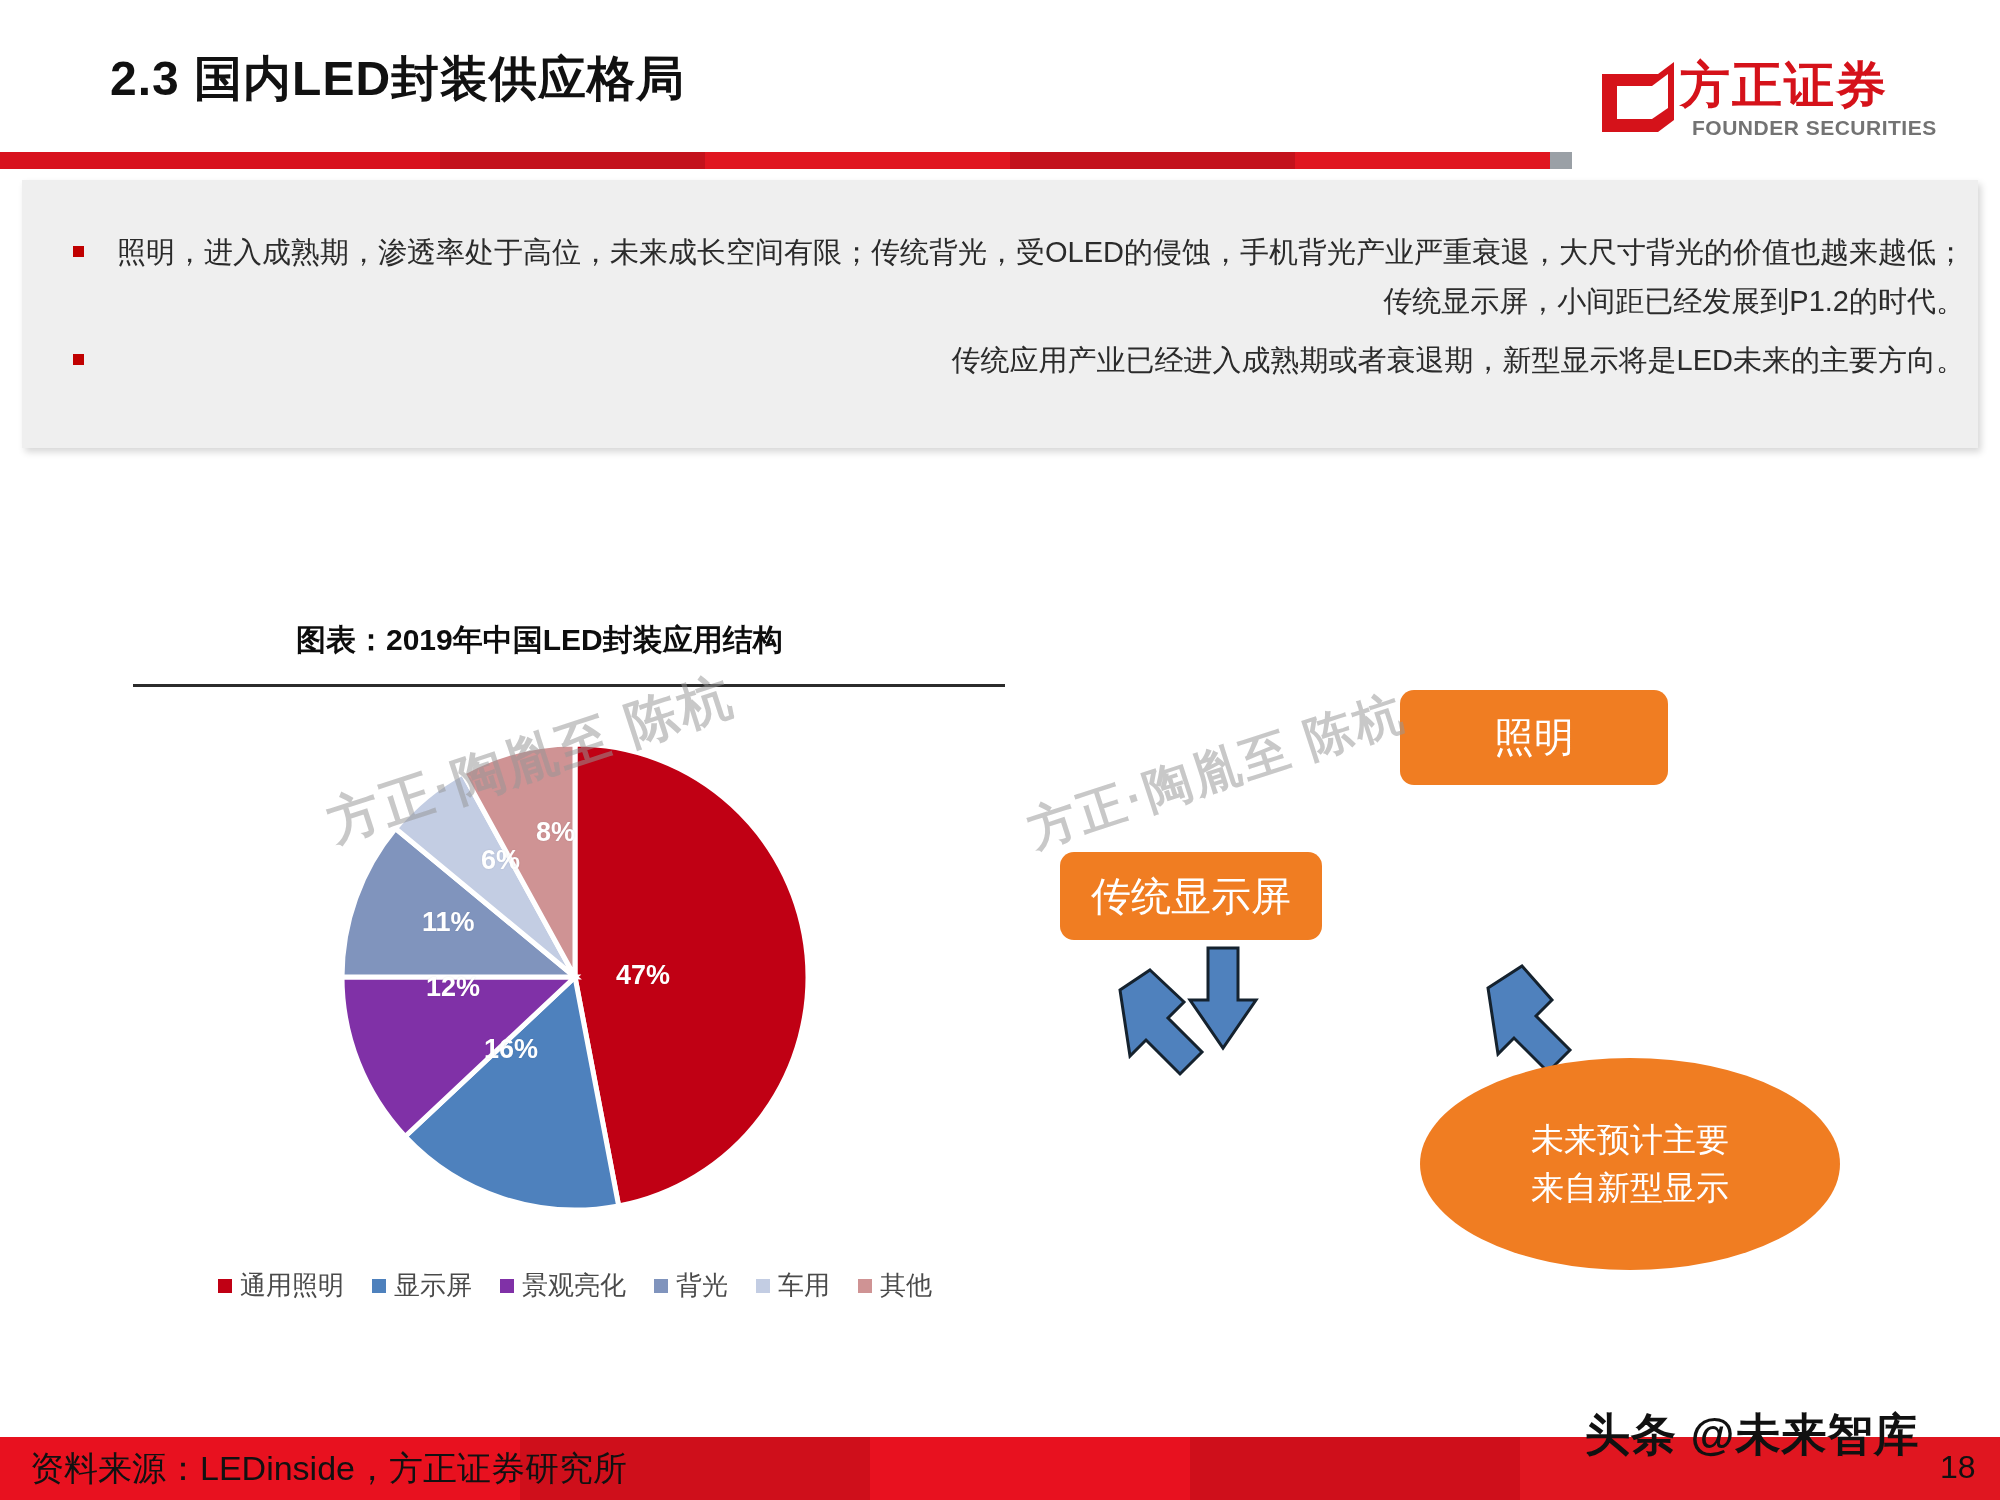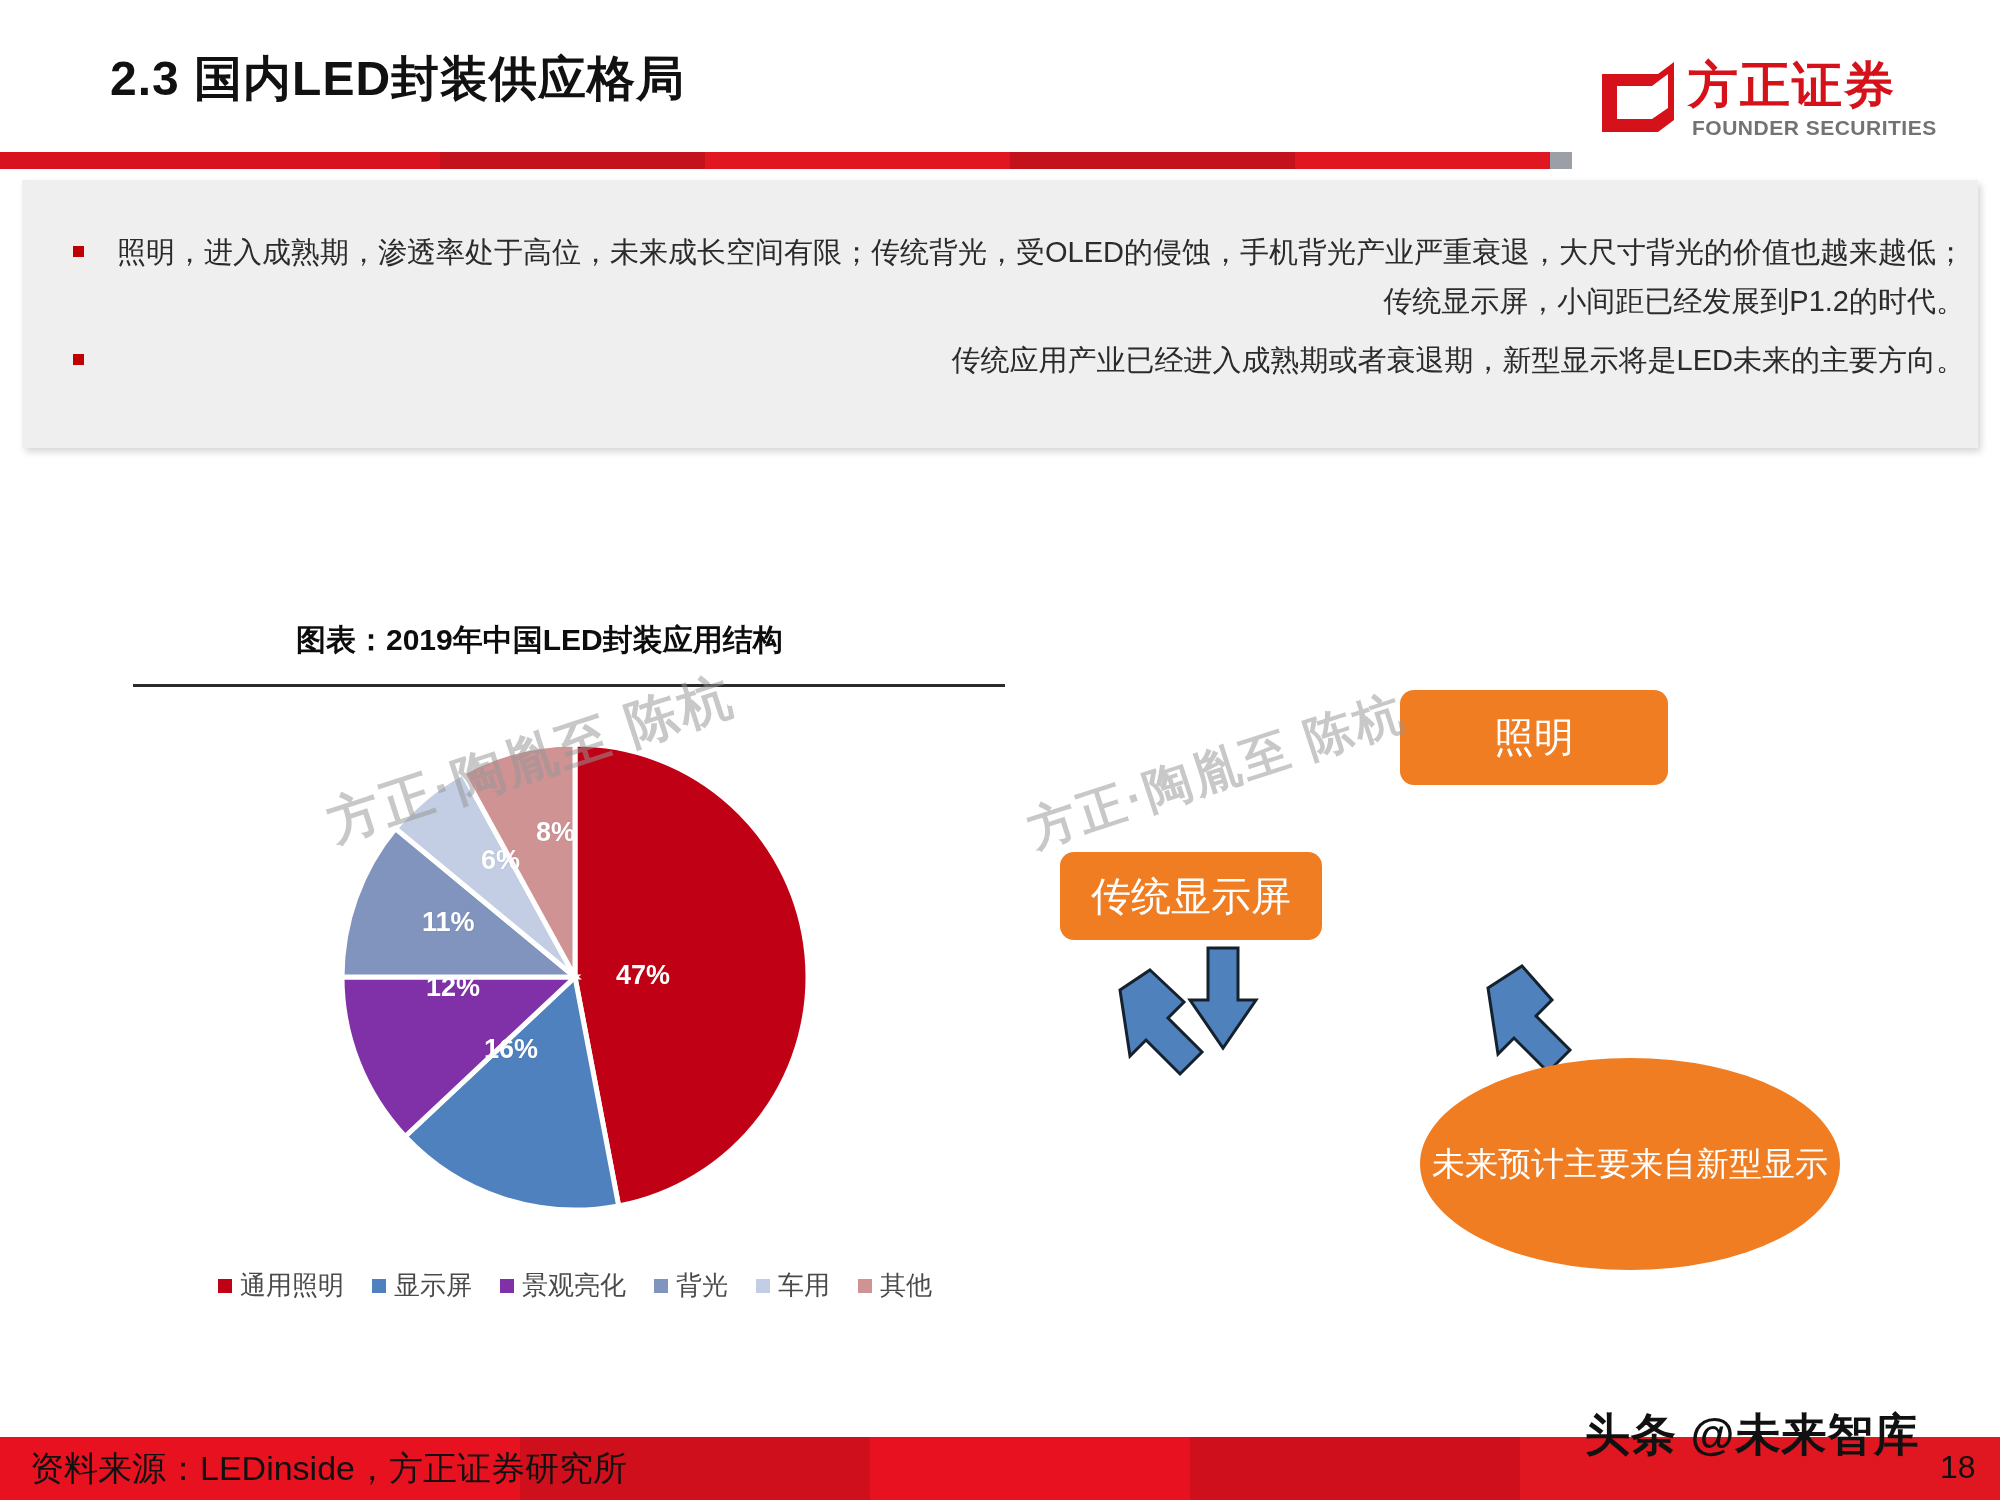--- a/index.html
+++ b/index.html
@@ -17,21 +17,21 @@
     font-size: 48px; font-weight: bold; color: #111;
     letter-spacing: 1px; white-space: nowrap;
   }
   .header-rule { position: absolute; left: 0px; top: 152px; height: 17px; width: 1575px; }
   .header-rule .seg { position: absolute; top: 0; height: 17px; }
   .header-rule .gray-cap { position: absolute; top: 0; height: 17px; width: 22px; background: #9aa0a6; }
 
   .logo-wrap { position: absolute; left: 1600px; top: 56px; width: 340px; height: 96px; }
   .logo-mark { position: absolute; left: 0; top: 6px; width: 78px; height: 72px; }
   .logo-cn {
-    position: absolute; left: 88px; top: 0px;
+    position: absolute; left: 80px; top: 0px;
     font-size: 50px; font-weight: bold; color: #d5121a;
     letter-spacing: 2px; line-height: 58px; white-space: nowrap;
   }
   .logo-en {
     position: absolute; left: 92px; top: 60px;
     font-size: 21px; font-weight: bold; color: #737373;
     letter-spacing: 0.5px; white-space: nowrap;
   }
 
   
@@ -83,21 +83,21 @@
     position: absolute; background: #f07d22; border-radius: 14px;
     display: flex; align-items: center; justify-content: center;
     color: #ffffff; font-size: 40px; white-space: nowrap;
   }
   .box-top   { left: 370px; top: 10px;  width: 268px; height: 95px; }
   .box-left  { left: 30px;  top: 172px; width: 262px; height: 88px; }
   .box-right { left: 680px; top: 172px; width: 265px; height: 88px; }
   .ellipse {
     position: absolute; left: 390px; top: 378px; width: 420px; height: 212px;
     background: #f07d22; border-radius: 50%;
-    display: flex; flex-direction: row; align-items: center; justify-content: center;
+    display: flex; flex-direction: column; align-items: center; justify-content: center;
     color: #ffffff; font-size: 33px; line-height: 48px; text-align: center;
   }
   .arrow-svg { position: absolute; left: 0; top: 0; width: 940px; height: 620px; pointer-events: none; }
 
   
   .wm {
     position: absolute; color: rgba(150,150,150,0.52);
     font-size: 52px; font-weight: bold; white-space: nowrap;
     transform: rotate(-18deg); transform-origin: left center;
     letter-spacing: 3px; pointer-events: none;

